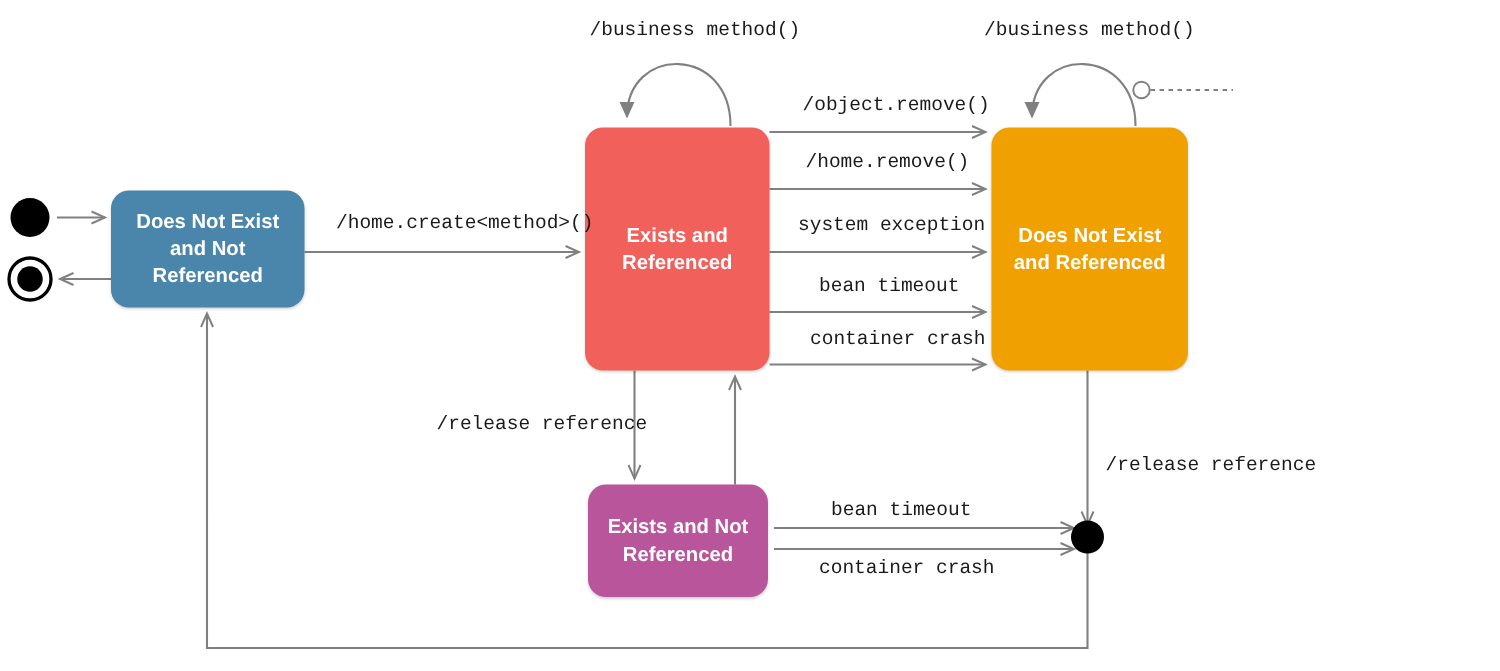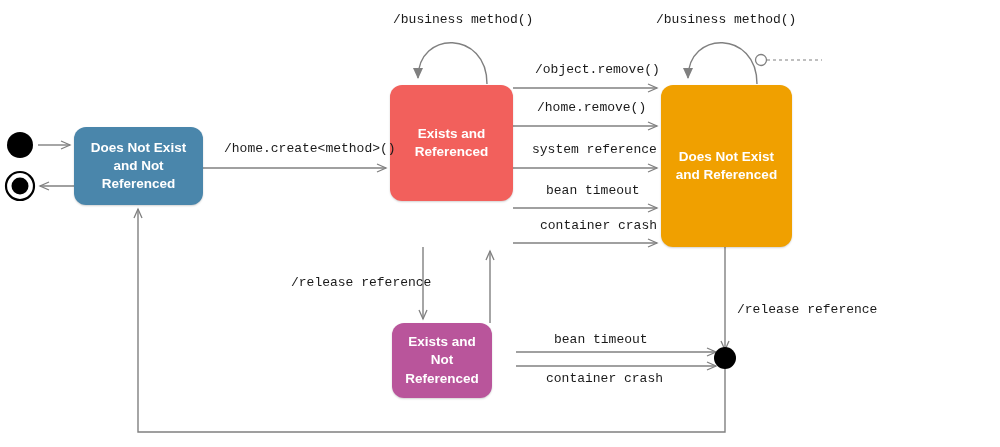--- a/index.html
+++ b/index.html
@@ -120,46 +120,46 @@
 
     <circle cx="725" cy="358" r="11" fill="#000000"></circle>
   </svg>
 
   <div class="state-box" style="left:74px; top:127px; width:129px; height:78px; background:#4A86AB;">
     <span style="white-space:pre-line;">Does Not Exist
 and Not
 Referenced</span>
   </div>
 
-  <div class="state-box" style="left:390px; top:85px; width:123px; height:116px; background:#F2605C;">
+  <div class="state-box" style="left:390px; top:85px; width:123px; height:162px; background:#F2605C;">
     <span style="white-space:pre-line;">Exists and
 Referenced</span>
   </div>
 
   <div class="state-box" style="left:661px; top:85px; width:131px; height:162px; background:#F0A000;">
     <span style="white-space:pre-line;">Does Not Exist
 and Referenced</span>
   </div>
 
-  <div class="state-box" style="left:392px; top:323px; width:100px; height:75px; background:#B9559B;">
+  <div class="state-box" style="left:392px; top:323px; width:120px; height:75px; background:#B9559B;">
     <span style="white-space:pre-line;">Exists and Not
 Referenced</span>
   </div>
 
   <div class="edge-label" style="left:224px; top:141px;text-align:center;">/home.create&lt;method&gt;()</div>
 
   <div class="edge-label" style="left:393px; top:12px;">/business method()</div>
 
   <div class="edge-label" style="left:656px; top:12px;">/business method()</div>
 
   <div class="edge-label" style="left:535px; top:62px;">/object.remove()</div>
 
   <div class="edge-label" style="left:537px; top:100px;">/home.remove()</div>
 
-  <div class="edge-label" style="left:532px; top:142px;">system reference</div>
+  <div class="edge-label" style="left:532px; top:142px;">system exception</div>
 
   <div class="edge-label" style="left:546px; top:183px;">bean timeout</div>
 
   <div class="edge-label" style="left:540px; top:218px;">container crash</div>
 
   <div class="edge-label" style="left:291px; top:275px;">/release reference</div>
 
   <div class="edge-label" style="left:554px; top:332px;">bean timeout</div>
 
   <div class="edge-label" style="left:546px; top:371px;">container crash</div>

